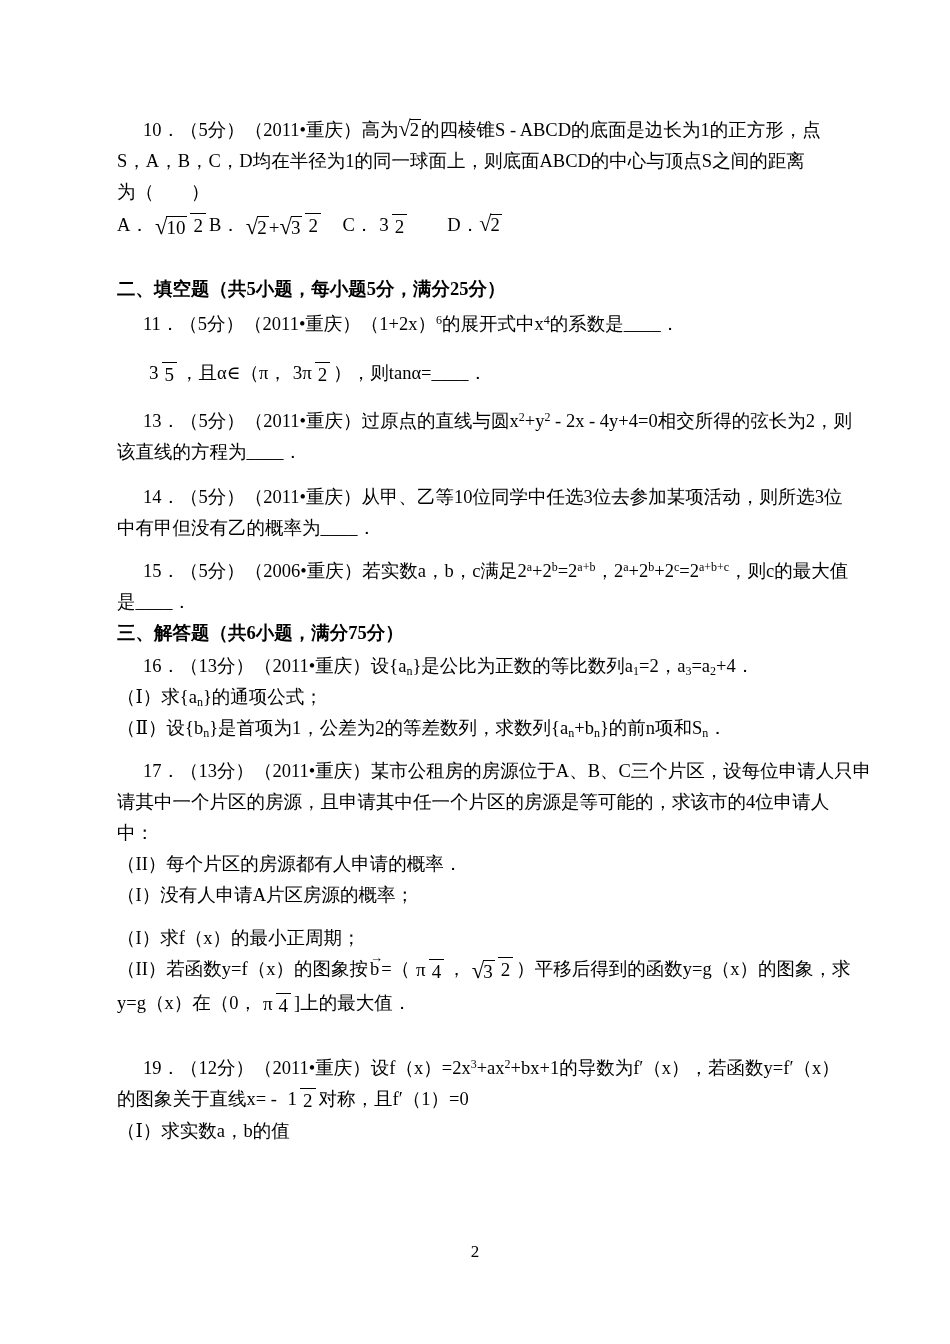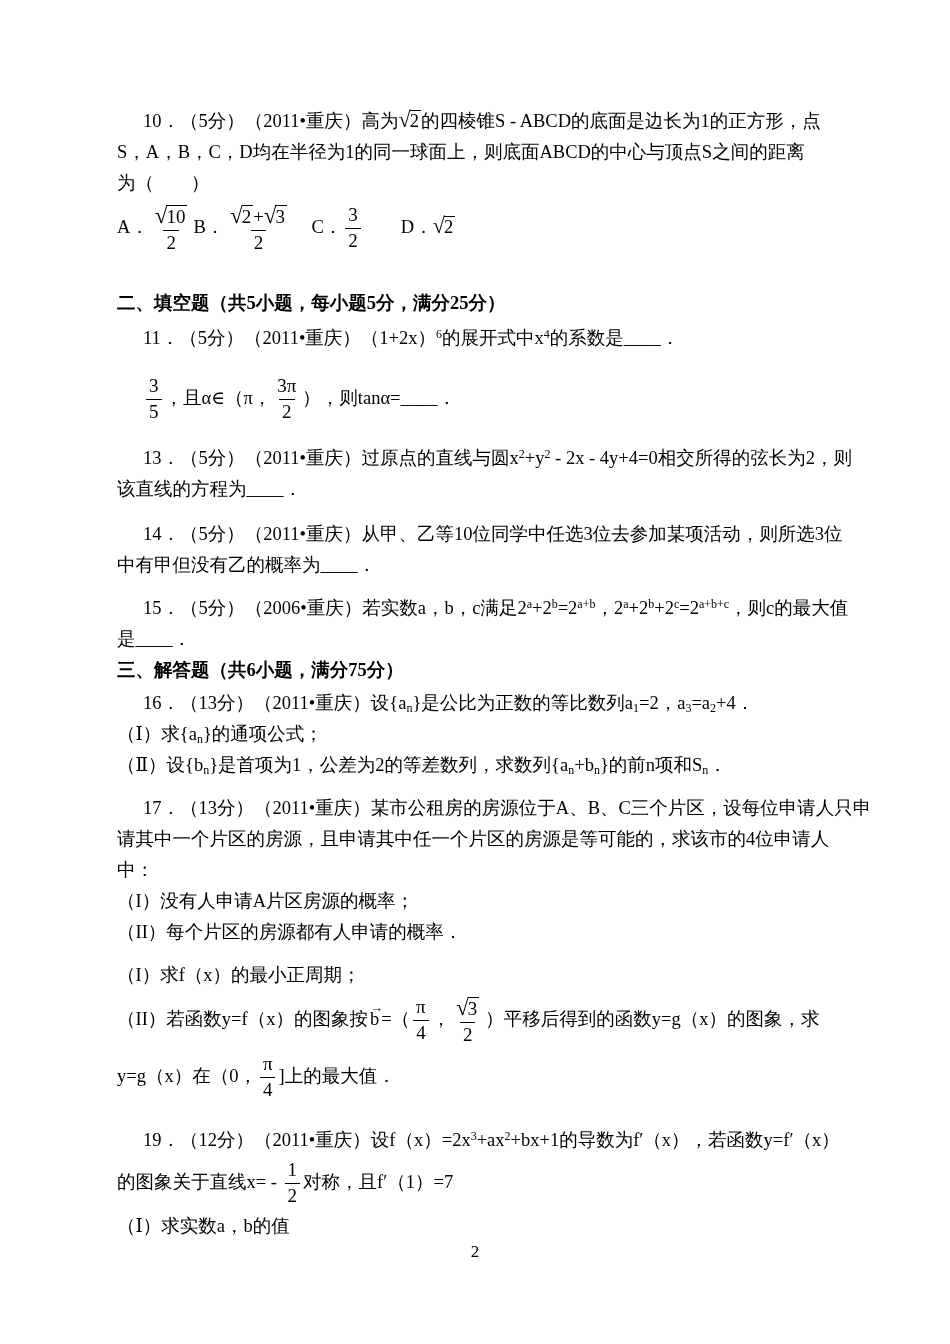--- a/index.html
+++ b/index.html
@@ -18,41 +18,41 @@
   .line.first{padding-left:26px;}
   
   sup{font-size:12px;line-height:0;vertical-align:6px;}
   sub{font-size:12px;line-height:0;vertical-align:-3px;}
   
   .sqrt{white-space:nowrap;display:inline-block;}
   .sqrt .sign{font-size:1.2em;letter-spacing:-1px;}
   .sqrt .rad{border-top:1.5px solid #000;padding:0 2px 0 0;}
   
   .frac{
-    display:inline-flex;flex-direction:column;align-items:center;
+    display:inline-flex;flex-direction:row;align-items:flex-start;
     vertical-align:middle;text-align:center;
     line-height:1.2;margin:3px 3px;font-size:19px;
   }
   .frac .num{display:block;padding:0 3px 1px 3px;}
   .frac .den{display:block;border-top:1.5px solid #000;padding:1px 3px 0 3px;}
   .frac .sqrt .rad{border-top:1.5px solid #000;}
   
   .vec{position:relative;display:inline-block;margin:0 2px;}
   .vec .arrow{position:absolute;top:-12px;left:0;font-size:13px;letter-spacing:0;}
   .page-num{
     position:absolute;top:1242px;left:0;width:100%;
     text-align:center;font-size:17px;
   }
 </style>
 </head>
 <body>
 
 <div class="page">
   <div class="doc">
-      <div class="block question" style="margin-top: 0px;">
+      <div class="block question" style="margin-top: 9px;">
         <div class="line first"><span class="tx">10．（5分）（2011•重庆）高为</span><span class="sqrt"><span class="sign">√</span><span class="rad">2</span></span><span class="tx">的四棱锥S - ABCD的底面是边长为1的正方形，点</span></div>
         <div class="line"><span class="tx">S，A，B，C，D均在半径为1的同一球面上，则底面ABCD的中心与顶点S之间的距离</span></div>
         <div class="line"><span class="tx">为（　　）</span></div>
         <div class="line"><span class="tx">A．</span><span class="frac">
             <span class="num"><span class="sqrt"><span class="sign">√</span><span class="rad">10</span></span></span>
             <span class="den"><span class="tx">2</span></span>
           </span><span class="tx">B．</span><span class="frac">
             <span class="num"><span class="sqrt"><span class="sign">√</span><span class="rad">2</span></span><span class="tx">+</span><span class="sqrt"><span class="sign">√</span><span class="rad">3</span></span></span>
             <span class="den"><span class="tx">2</span></span>
           </span><span class="tx">　C．</span><span class="frac">
@@ -92,40 +92,40 @@
       </div>
       <div class="block question" style="margin-top: 2px;">
         <div class="line first"><span class="tx">16．（13分）（2011•重庆）设{a</span><sub>n</sub><span class="tx">}是公比为正数的等比数列a</span><sub>1</sub><span class="tx">=2，a</span><sub>3</sub><span class="tx">=a</span><sub>2</sub><span class="tx">+4．</span></div>
         <div class="line"><span class="tx">（Ⅰ）求{a</span><sub>n</sub><span class="tx">}的通项公式；</span></div>
         <div class="line"><span class="tx">（Ⅱ）设{b</span><sub>n</sub><span class="tx">}是首项为1，公差为2的等差数列，求数列{a</span><sub>n</sub><span class="tx">+b</span><sub>n</sub><span class="tx">}的前n项和S</span><sub>n</sub><span class="tx">．</span></div>
       </div>
       <div class="block question" style="margin-top: 12px;">
         <div class="line first"><span class="tx">17．（13分）（2011•重庆）某市公租房的房源位于A、B、C三个片区，设每位申请人只申</span></div>
         <div class="line"><span class="tx">请其中一个片区的房源，且申请其中任一个片区的房源是等可能的，求该市的4位申请人</span></div>
         <div class="line"><span class="tx">中：</span></div>
+        <div class="line"><span class="tx">（II）每个片区的房源都有人申请的概率．</span></div>
         <div class="line"><span class="tx">（I）没有人申请A片区房源的概率；</span></div>
-        <div class="line"><span class="tx">（II）每个片区的房源都有人申请的概率．</span></div>
       </div>
       <div class="block question" style="margin-top: 12px;">
         <div class="line"><span class="tx">（I）求f（x）的最小正周期；</span></div>
         <div class="line"><span class="tx">（II）若函数y=f（x）的图象按</span><span class="vec"><span class="arrow">→</span><span>b</span></span><span class="tx">=（</span><span class="frac">
             <span class="num"><span class="tx">π</span></span>
             <span class="den"><span class="tx">4</span></span>
           </span><span class="tx">，</span><span class="frac">
             <span class="num"><span class="sqrt"><span class="sign">√</span><span class="rad">3</span></span></span>
             <span class="den"><span class="tx">2</span></span>
           </span><span class="tx">）平移后得到的函数y=g（x）的图象，求</span></div>
         <div class="line"><span class="tx">y=g（x）在（0，</span><span class="frac">
             <span class="num"><span class="tx">π</span></span>
             <span class="den"><span class="tx">4</span></span>
           </span><span class="tx">]上的最大值．</span></div>
       </div>
-      <div class="block question" style="margin-top: 21px;">
+      <div class="block question" style="margin-top: 32px;">
         <div class="line first"><span class="tx">19．（12分）（2011•重庆）设f（x）=2x</span><sup>3</sup><span class="tx">+ax</span><sup>2</sup><span class="tx">+bx+1的导数为f′（x），若函数y=f′（x）</span></div>
         <div class="line"><span class="tx">的图象关于直线x= - </span><span class="frac">
             <span class="num"><span class="tx">1</span></span>
             <span class="den"><span class="tx">2</span></span>
-          </span><span class="tx">对称，且f′（1）=7</span></div>
+          </span><span class="tx">对称，且f′（1）=0</span></div>
         <div class="line"><span class="tx">（Ⅰ）求实数a，b的值</span></div>
       </div>
     </div>
   <div class="page-num">2</div>
 </div>
 
 </body></html>

